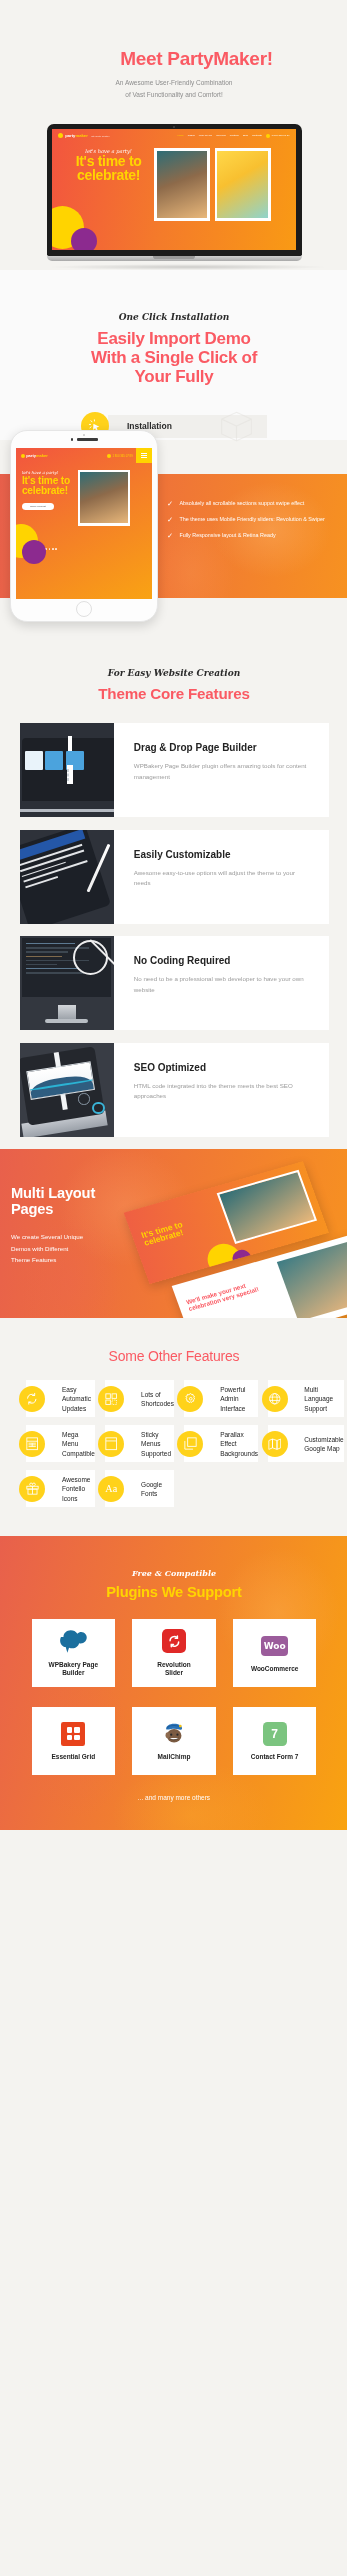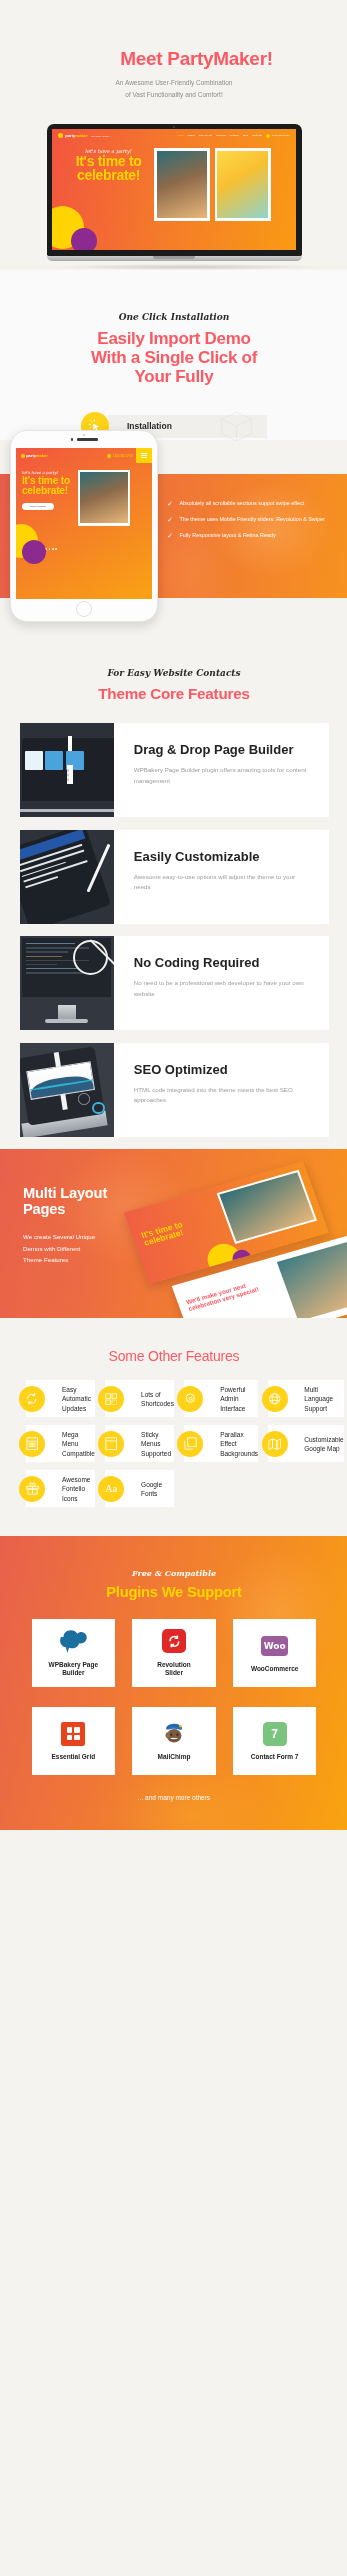--- a/index.html
+++ b/index.html
@@ -192,21 +192,21 @@
     border-radius:50%; background:#8c2a8f; }
 
   
   .tcf { padding:70px 0 0; text-align:center; background:#f4f3f0; }
   .tcf-h { margin-top:6.8px; font-size:15.2px; font-weight:bold; color:#fa5a63;
     letter-spacing:-0.2px; }
   .cards { margin:21.4px auto 0; width:309px; }
   .fcard { display:flex; background:#fff; margin-bottom:12.4px; }
   .fcard-img { width:94px; flex:0 0 94px; height:94px; position:relative; overflow:hidden; }
   .fcard-body { padding:19px 16px 0 20.3px; text-align:left; }
-  .fcard-t { font-size:13px; font-weight:bold; color:#232323; }
+  .fcard-t { font-size:10px; font-weight:bold; color:#232323; }
   .fcard-d { margin-top:8px; font-size:6.2px; color:#9c9c9c; line-height:1.72; }
 
   .img-builder { background:#2c3038; }
   .img-builder .bm {
     position:absolute; left:2.3px; top:14.7px; width:96px; height:63px;
     background:#1d2026; border-radius:4px 4px 0 0; padding:2.8px;
   }
   .img-builder .bs { width:100%; height:100%; background:#fff; padding:4.5px; }
   .img-builder .br { display:flex; gap:2.8px; }
   .img-builder .bt { width:18px; height:19px; background:#4ba3dd; border-radius:1.1px; }
@@ -289,21 +289,21 @@
   .mlp {
     margin-top:12.4px; height:169px; width:348px; position:relative; overflow:hidden;
     background:linear-gradient(100deg,#e8604c 0%,#ef7438 42%,#f79220 100%);
   }
   .mlp::after {
     content:""; position:absolute; inset:0;
     background:
       radial-gradient(ellipse 96px 85px at 36% 34%, rgba(255,170,110,.3), transparent 70%),
       radial-gradient(ellipse 73px 96px at 20% 78%, rgba(236,100,80,.35), transparent 70%);
   }
-  .mlp-text { position:absolute; left:23px; top:37px; z-index:4; }
+  .mlp-text { position:absolute; left:11px; top:37px; z-index:4; }
   .mlp-title { font-size:14.7px; font-weight:bold; color:#fff; line-height:1.08;
     letter-spacing:-0.2px; }
   .mlp-desc { margin-top:13.5px; font-size:6.2px; color:#fff; line-height:1.85; }
   .mlp-mock {
     position:absolute; right:-43px; top:25px; width:243px; z-index:3;
     transform:rotate(-20deg) skewY(4deg);
   }
   .mlp-sheet {
     width:186px; height:76px; background:#fff; margin-bottom:8px;
     overflow:hidden; position:relative; box-shadow:0 3.4px 10.2px rgba(0,0,0,.18);
@@ -554,21 +554,21 @@
             <span class="p-circ"></span>
             <span class="p-purp"></span>
           </div>
         </div>
         <span class="phone-home"></span>
       </div>
     </div>
   </section>
 
   <section class="sec tcf">
-    <div class="script-h">For Easy Website Contacts</div>
+    <div class="script-h">For Easy Website Creation</div>
     <h2 class="tcf-h">Theme Core Features</h2>
 
     <div class="cards">
       <article class="fcard">
         <div class="fcard-img img-builder">
           <span class="bm"><span class="bs">
             <span class="br">
                   <i class="bt lt"></i>
                   <i class="bt"></i>
                   <i class="bt"></i>

